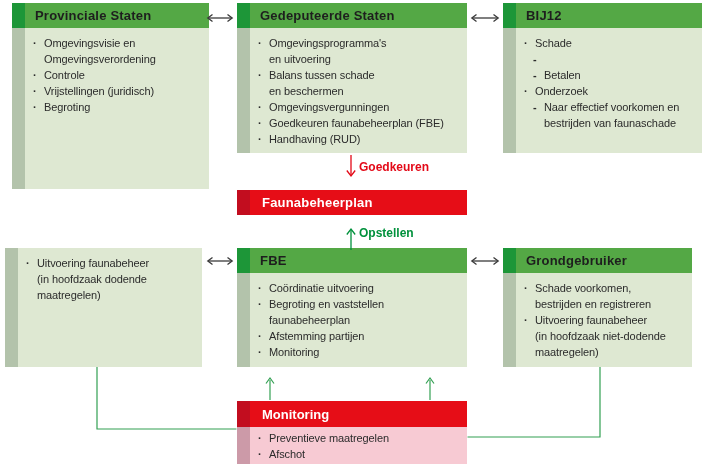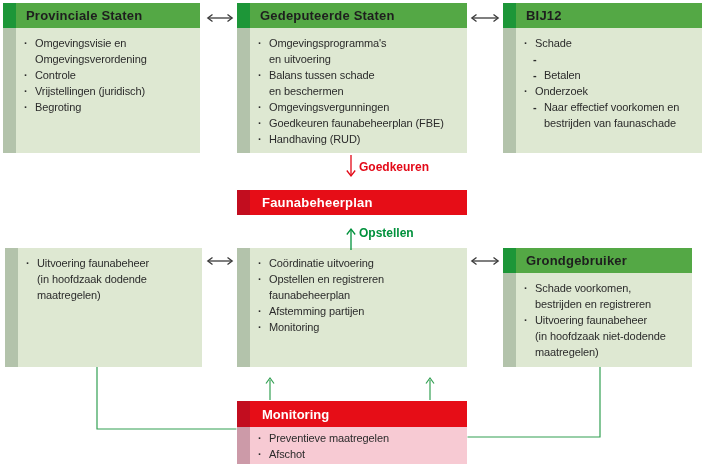--- a/index.html
+++ b/index.html
@@ -67,21 +67,21 @@
 
   .arrow-label { position: absolute; font-size: 12px; font-weight: bold; line-height: 14px; }
   .lbl-red { color: var(--label-red); }
   .lbl-green { color: var(--label-green); }
 </style>
 </head>
 <body>
 
 <div class="canvas">
 
-  <div class="org-box" style="left:3px; top:3px; width:197px; height:150px;">
+  <div class="org-box" style="left:12px; top:3px; width:197px; height:186px;">
     <div class="box-header">
       <div class="stripe"></div>
       <div class="title-wrap">
         <span class="box-title">Provinciale Staten</span>
       </div>
     </div>
     <div class="box-body">
       <div class="stripe"></div>
       <div class="content">
         <ul class="item-list">
@@ -214,33 +214,39 @@
               <span class="label">Uitvoering faunabeheer
 (in hoofdzaak dodende
 maatregelen)</span>
             </li>
           </ul>
       </div>
     </div>
   </div>
 
   <div class="org-box" style="left:237px; top:248px; width:230px; height:119px;">
+    <div class="box-header">
+      <div class="stripe"></div>
+      <div class="title-wrap">
+        <span class="box-title">FBE</span>
+      </div>
+    </div>
     <div class="box-body">
       <div class="stripe"></div>
       <div class="content">
         <ul class="item-list">
 
             <li class="item" data-marker="·">
               <span class="marker">·</span>
               <span class="label">Coördinatie uitvoering</span>
             </li>
 
             <li class="item" data-marker="·">
               <span class="marker">·</span>
-              <span class="label">Opstellen en registreren
+              <span class="label">Begroting en vaststellen
 faunabeheerplan</span>
             </li>
 
             <li class="item" data-marker="·">
               <span class="marker">·</span>
               <span class="label">Afstemming partijen</span>
             </li>
 
             <li class="item" data-marker="·">
               <span class="marker">·</span>

